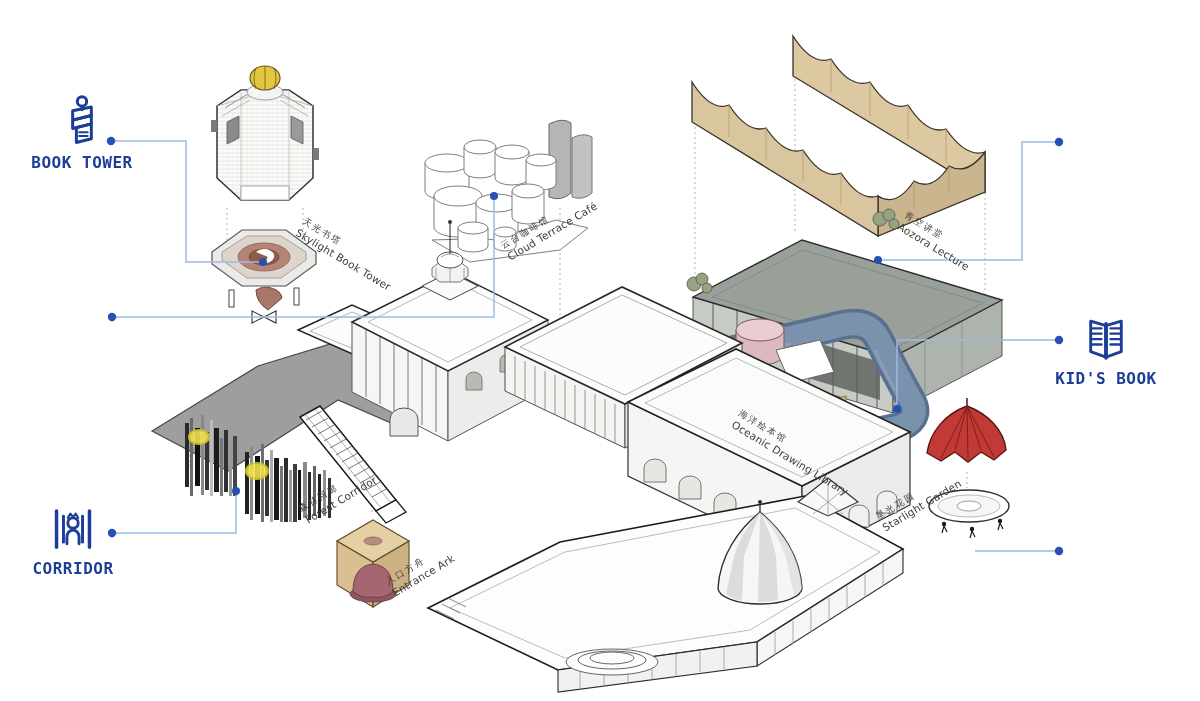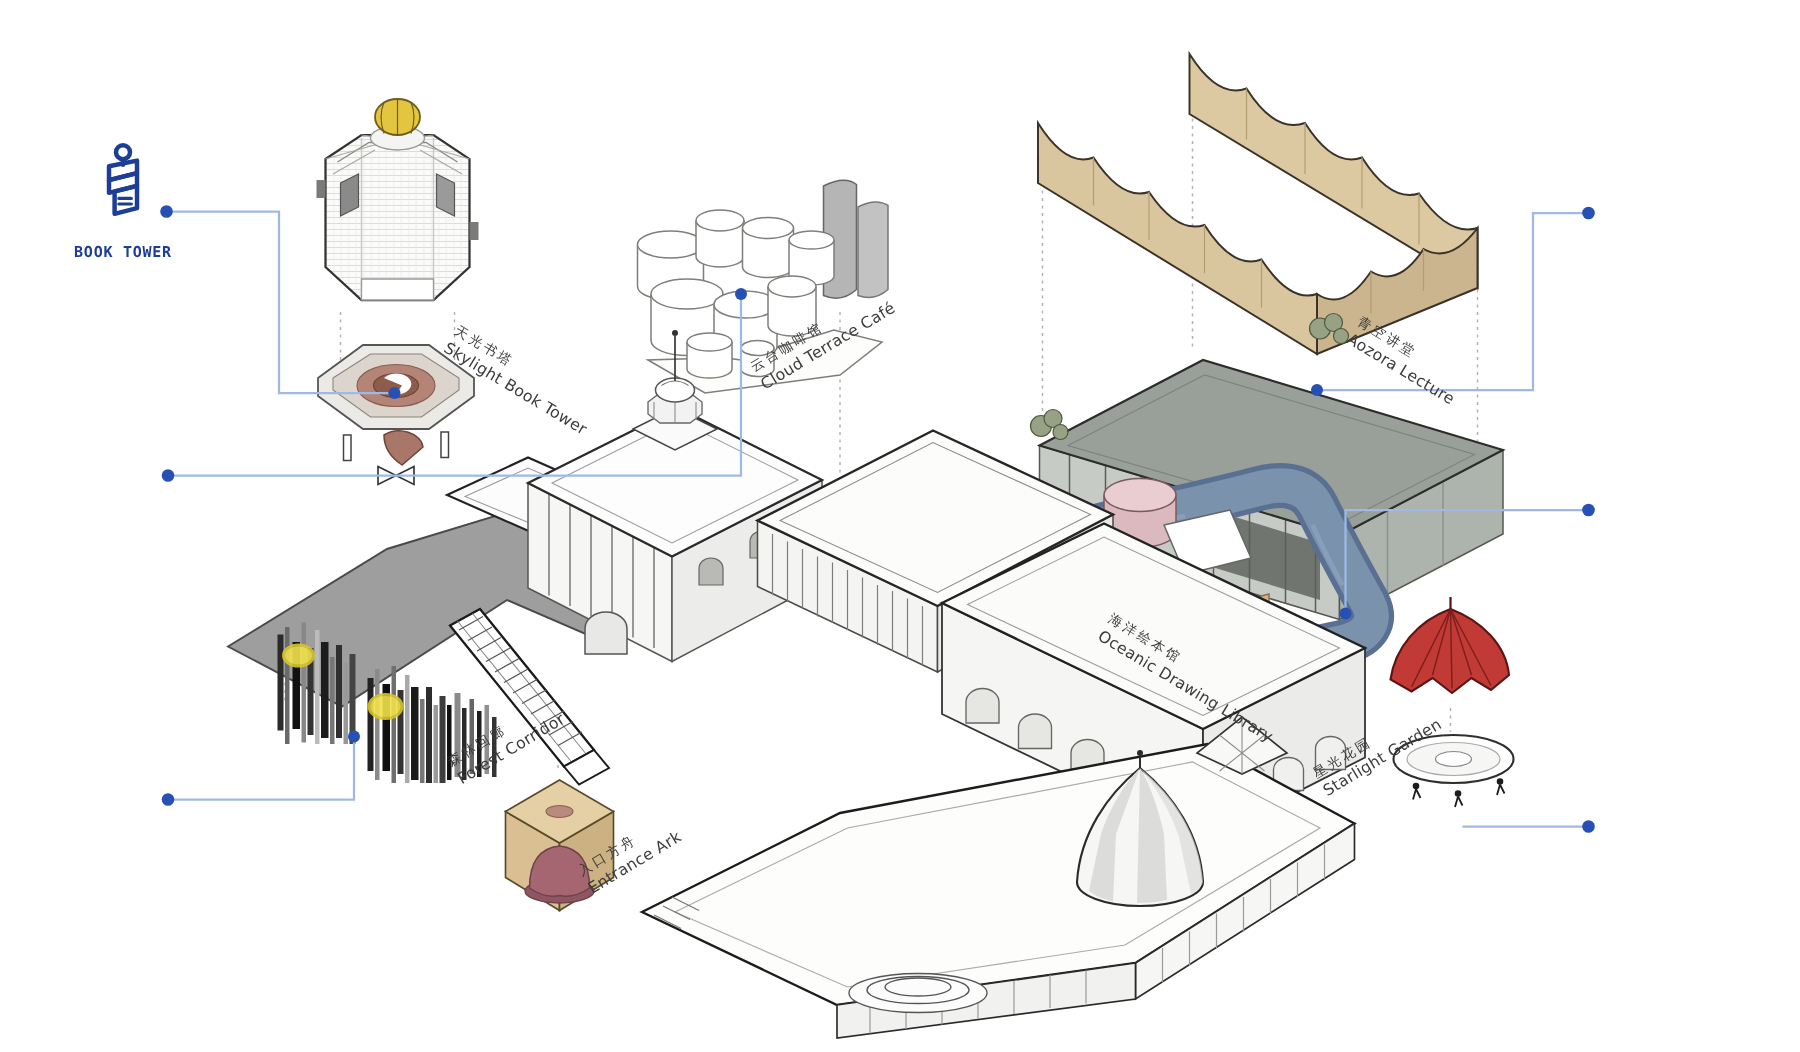--- a/index.html
+++ b/index.html
@@ -1,22 +1,22 @@
 <!DOCTYPE html>
 <html><head>
 <meta charset="utf-8">
 <style>
   html,body{margin:0;padding:0;background:#fff;}
   .canvas{position:relative;width:1200px;height:701px;background:#ffffff;overflow:hidden;
           font-family:"DejaVu Sans",sans-serif;}
   .artwork{position:absolute;left:0;top:0;width:1200px;height:701px;}
   .legend{position:absolute;display:flex;flex-direction:column;align-items:center;}
   .legend svg{display:block;}
-  .legend-label{font-family:"DejaVu Sans Mono",monospace;font-weight:bold;font-size:10px;
-                letter-spacing:0.5px;color:#1d3e96;margin-top:12px;white-space:nowrap;text-align:center;}
+  .legend-label{font-family:"DejaVu Sans Mono",monospace;font-weight:bold;font-size:16px;
+                letter-spacing:0.5px;color:#1d3e96;margin-top:2px;white-space:nowrap;text-align:center;}
   .model-label{position:absolute;color:#3c3c3c;transform-origin:0 0;line-height:1.3;white-space:nowrap;}
   .model-label .zh{font-size:9px;letter-spacing:2px;}
   .model-label .en{font-size:10.5px;letter-spacing:0.2px;}
 </style>
 </head>
 <body>
 
 <div class="canvas">
 
   <svg class="artwork" viewBox="0 0 1200 701">
@@ -399,22 +399,44 @@
         <path d="M30,13 v4"></path>
       <path d="M20,18 L40,14 L40,23 L20,28 Z"></path>
       <path d="M40,23 L20,28 L20,37 L40,32 Z"></path>
       <path d="M40,32 L24,36 L24,52 L40,48 Z"></path>
       <path d="M27,41 h9 M27,45 h9" stroke-width="2.2"></path>
     </svg>
     <div class="legend-label">BOOK TOWER</div>
   </div>
 
 
-
-
+  <div class="legend" style="left:40px;top:503px;width:66px;">
+    <svg width="52" height="54" viewBox="0 0 60 60" fill="none" stroke="#1d3e96" stroke-width="3.4" stroke-linejoin="round" stroke-linecap="round">
+      <path d="M11,8 V50" stroke-width="4"></path>
+        <path d="M49,8 V50" stroke-width="4"></path>
+      <path d="M19,14 V44"></path>
+        <path d="M41,14 V44"></path>
+      <path d="M24,16 l3,-5 3,4 M36,16 l-3,-5 -3,4" stroke-width="2.4"></path>
+      <circle cx="30" cy="22" r="6"></circle>
+      <path d="M23,46 v-8 a7,8 0 0 1 14,0 v8"></path>
+    </svg>
+    <div class="legend-label">CORRIDOR</div>
+  </div>
+
+
+  <div class="legend" style="left:1062px;top:313px;width:88px;">
+    <svg width="56" height="54" viewBox="0 0 60 60" fill="none" stroke="#1d3e96" stroke-width="3.2" stroke-linejoin="round" stroke-linecap="round">
+      <path d="M30,12 V50" stroke-width="4"></path>
+      <path d="M30,14 L13,9 V43 L30,49 Z"></path>
+      <path d="M30,14 L47,9 V43 L30,49 Z"></path>
+      <path d="M15,17 h10 M15,23 h10 M15,29 h10 M15,35 h10" stroke-width="2.6"></path>
+      <path d="M35,17 h10 M35,23 h10 M35,29 h10 M35,35 h10" stroke-width="2.6"></path>
+    </svg>
+    <div class="legend-label">KID'S BOOK</div>
+  </div>
 
 
   <div class="model-label" style="left:306px;top:216px;transform:rotate(31deg);">
     <div class="zh">天光书塔</div>
     <div class="en">Skylight Book Tower</div>
   </div>
 
   <div class="model-label" style="left:499px;top:242px;transform:rotate(-31deg);">
     <div class="zh">云台咖啡馆</div>
     <div class="en">Cloud Terrace Café</div>

